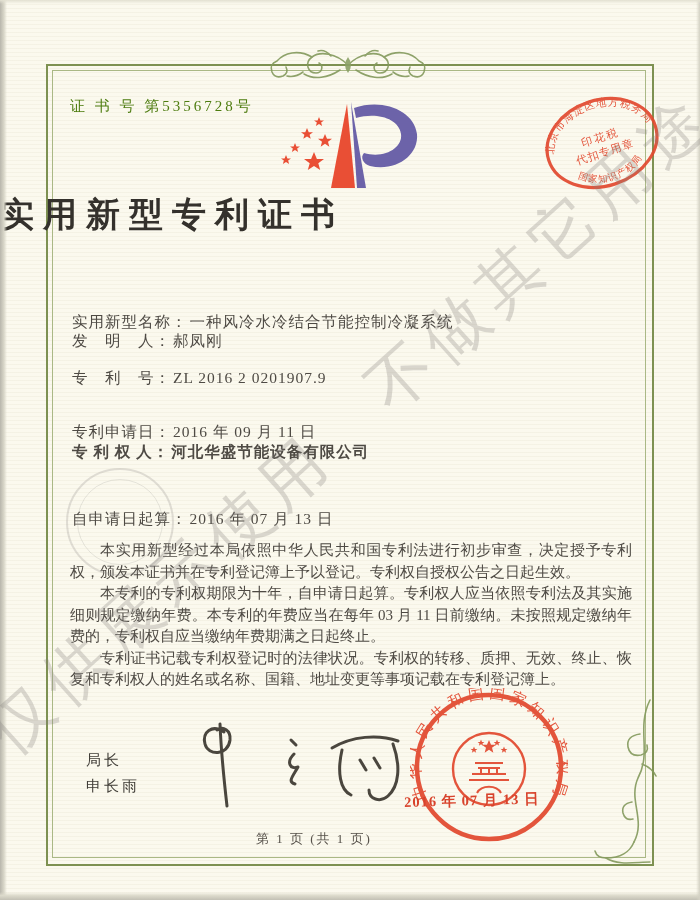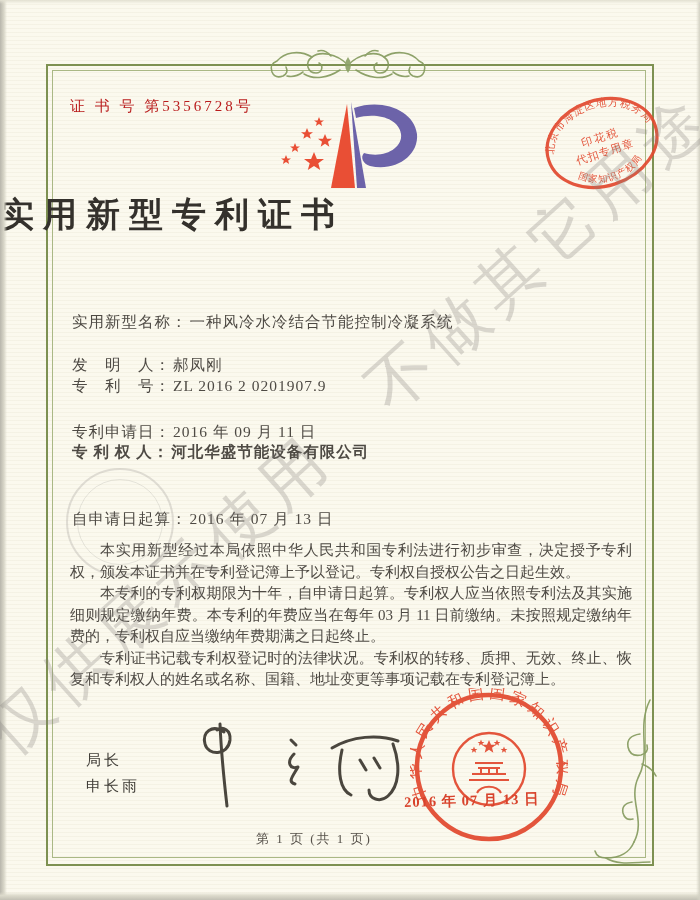--- a/index.html
+++ b/index.html
@@ -36,37 +36,37 @@
     position:absolute;left:50%;top:47%;
     transform:translate(-50%,-50%) rotate(-42deg);
     white-space:nowrap;font-size:64px;letter-spacing:9px;
     color:rgba(128,126,122,0.28);font-weight:400;z-index:5;pointer-events:none;
   }
   .ghost-stamp{position:absolute;left:66px;top:468px;width:104px;height:104px;
     border:2px solid rgba(150,148,144,0.28);border-radius:50%;z-index:4;}
   .ghost-stamp .inner{position:absolute;left:9px;top:9px;right:9px;bottom:9px;
     border:1px solid rgba(150,148,144,0.22);border-radius:50%;}
 
-  .cert-no{position:absolute;left:70px;top:97px;font-size:15px;letter-spacing:3px;color:#b91c1c;}
+  .cert-no{position:absolute;left:70px;top:97px;font-size:15px;letter-spacing:3px;color:#4d7c0f;}
 
   .logo{position:absolute;left:276px;top:96px;}
 
   .oval-seal{position:absolute;left:538px;top:78px;opacity:0.92;}
   .round-seal{position:absolute;left:410px;top:688px;opacity:0.93;}
   .seal-date{
     position:absolute;left:404px;top:791px;width:150px;font-size:14.5px;font-weight:700;
     color:#d8432c;letter-spacing:1px;transform:rotate(-1.5deg);z-index:6;
   }
 
   .title{position:absolute;left:0;top:192px;width:700px;margin:0;text-align:left;
     font-size:34px;font-weight:600;letter-spacing:9px;color:#34312c;}
 
   .frow{position:absolute;left:72px;font-size:15.5px;color:#4e4a44;letter-spacing:1px;white-space:nowrap;}
   .frow .flabel{margin-right:2px;}
-  .r0{top:276px;margin-top:36px;} .r1{top:331px;margin-top:24px;} .r2{top:376px;} .r3{top:422px;} .r4{top:442px;font-weight:bold;} .r5{top:509px;}
+  .r0{top:276px;margin-top:36px;} .r1{top:331px;} .r2{top:368px;} .r3{top:422px;} .r4{top:442px;font-weight:bold;} .r5{top:509px;}
 
   .body-text{position:absolute;left:70px;top:540px;width:562px;font-size:15px;
     line-height:21.5px;color:#4e4a44;text-align:justify;}
   .body-text p{margin:0;text-indent:2em;}
 
   .director{position:absolute;left:86px;top:747px;font-size:15px;color:#3f3c36;
     letter-spacing:3px;line-height:26px;}
   .signature{position:absolute;left:190px;top:718px;z-index:3;}
 
   .footer{position:absolute;left:0;top:830px;width:628px;text-align:center;

